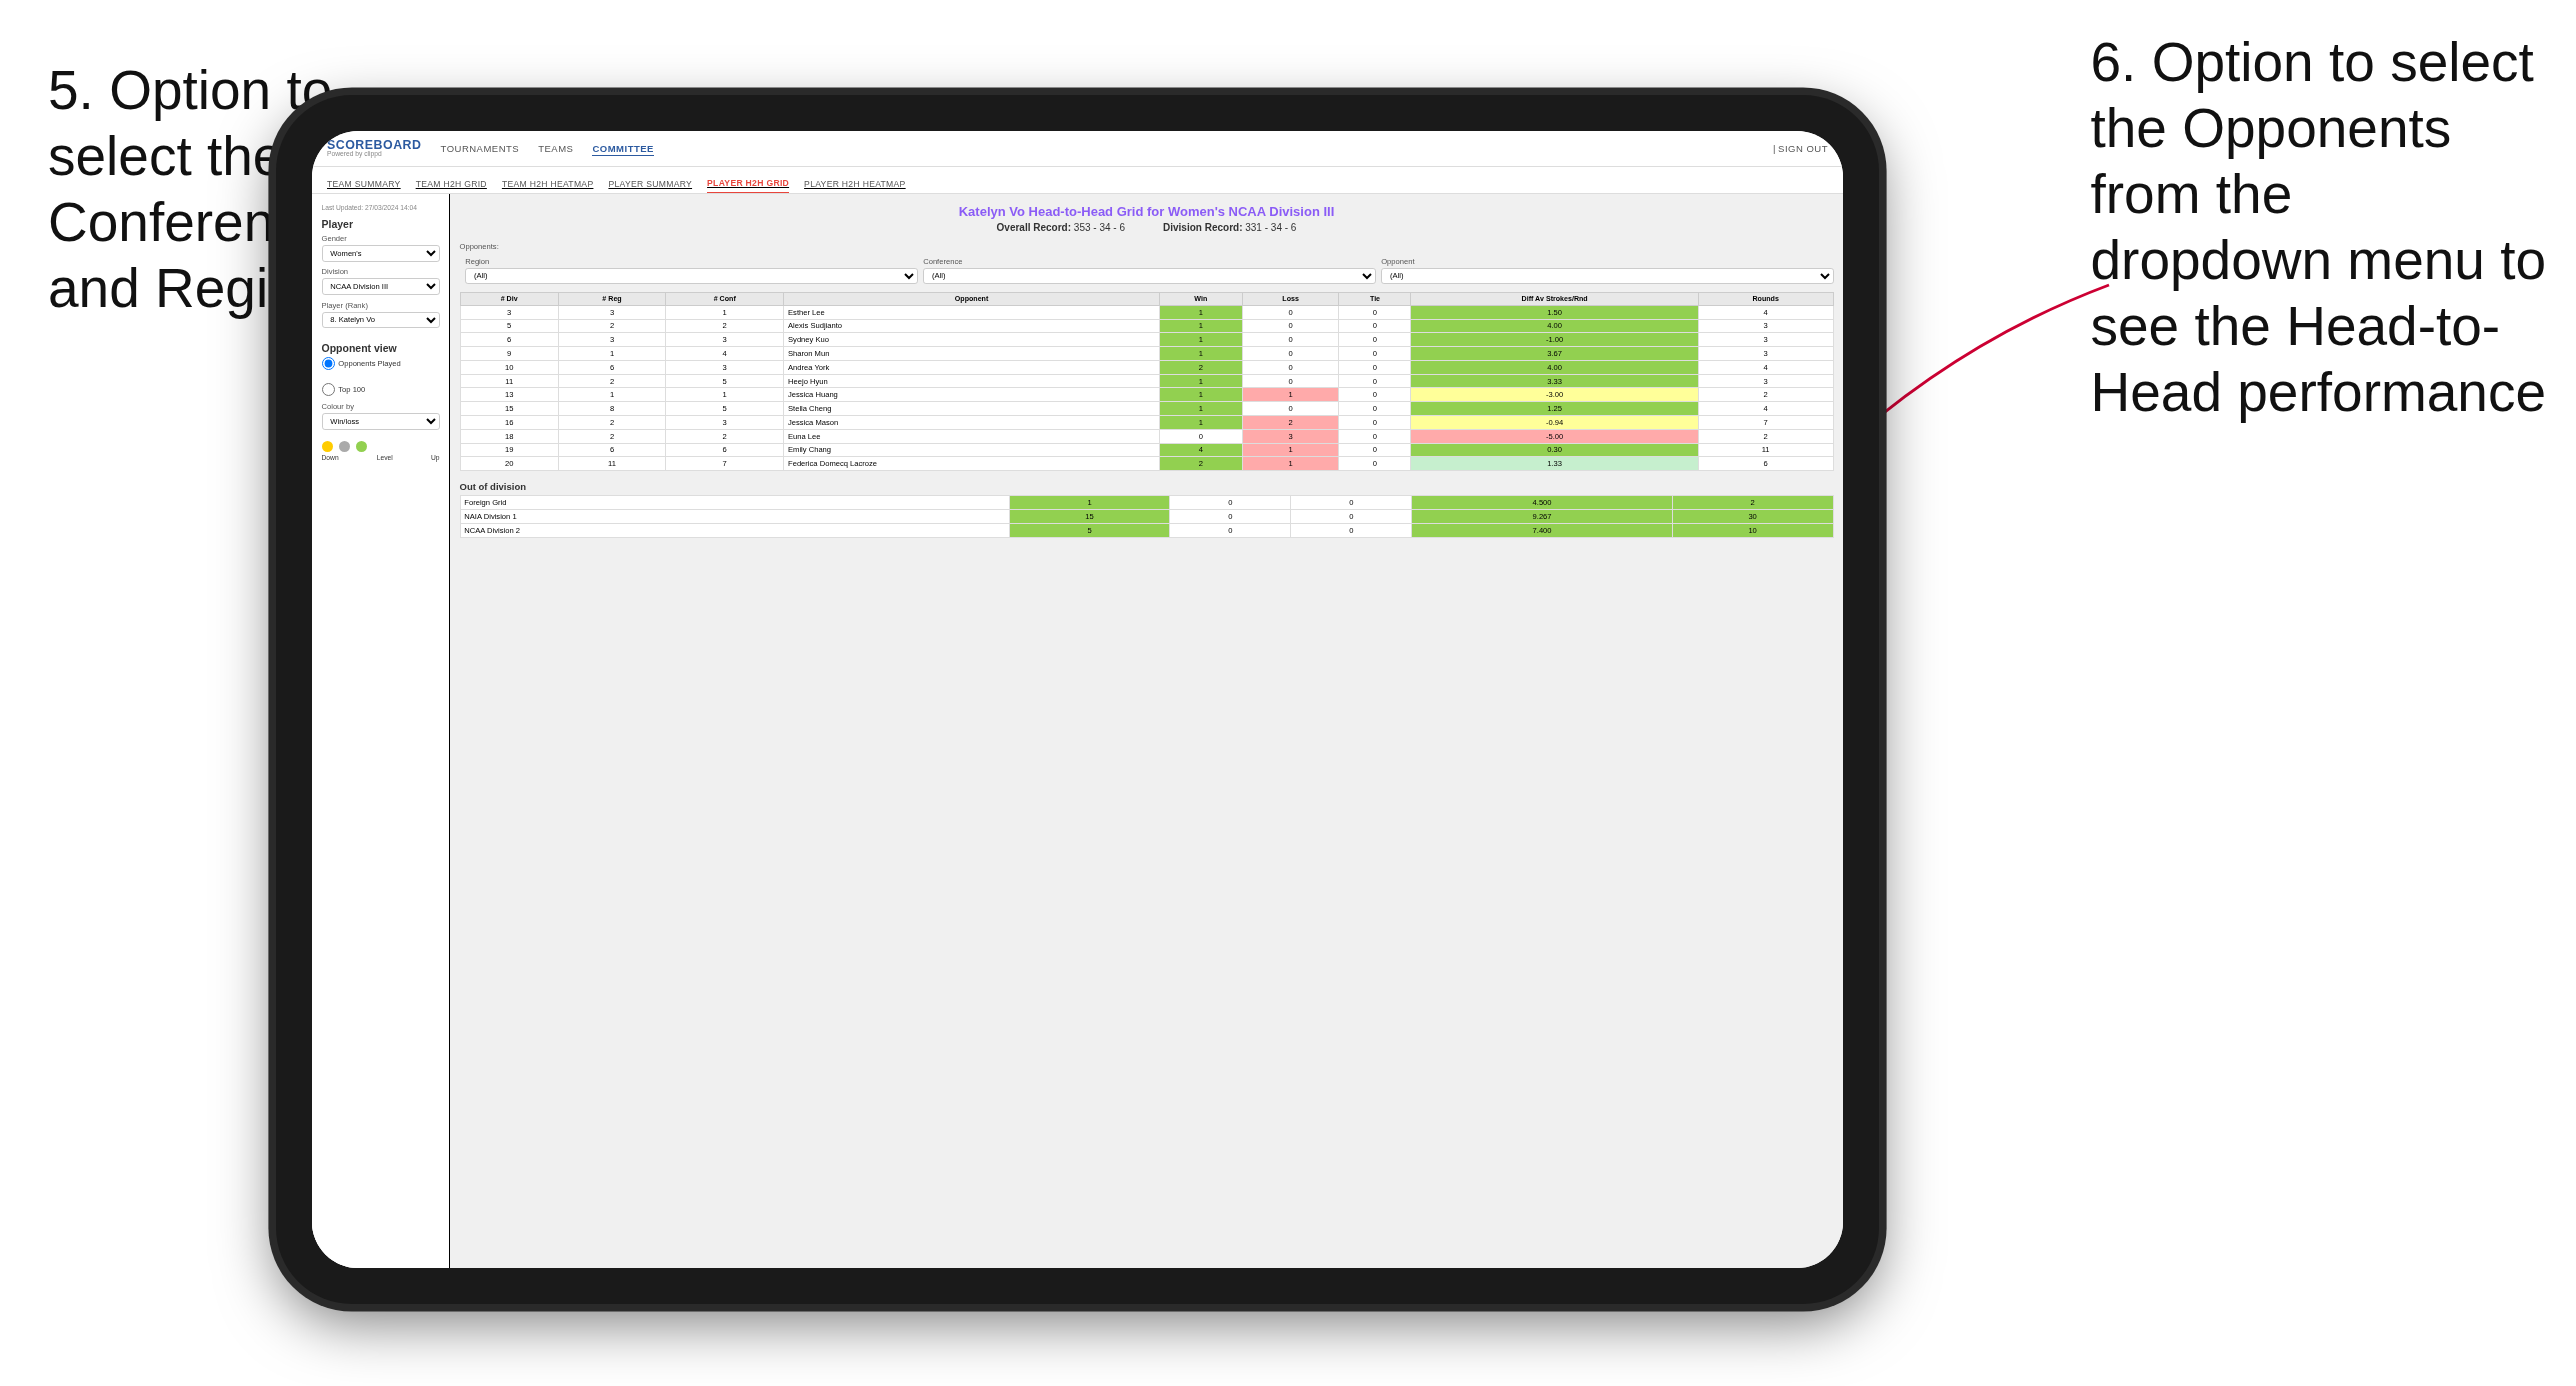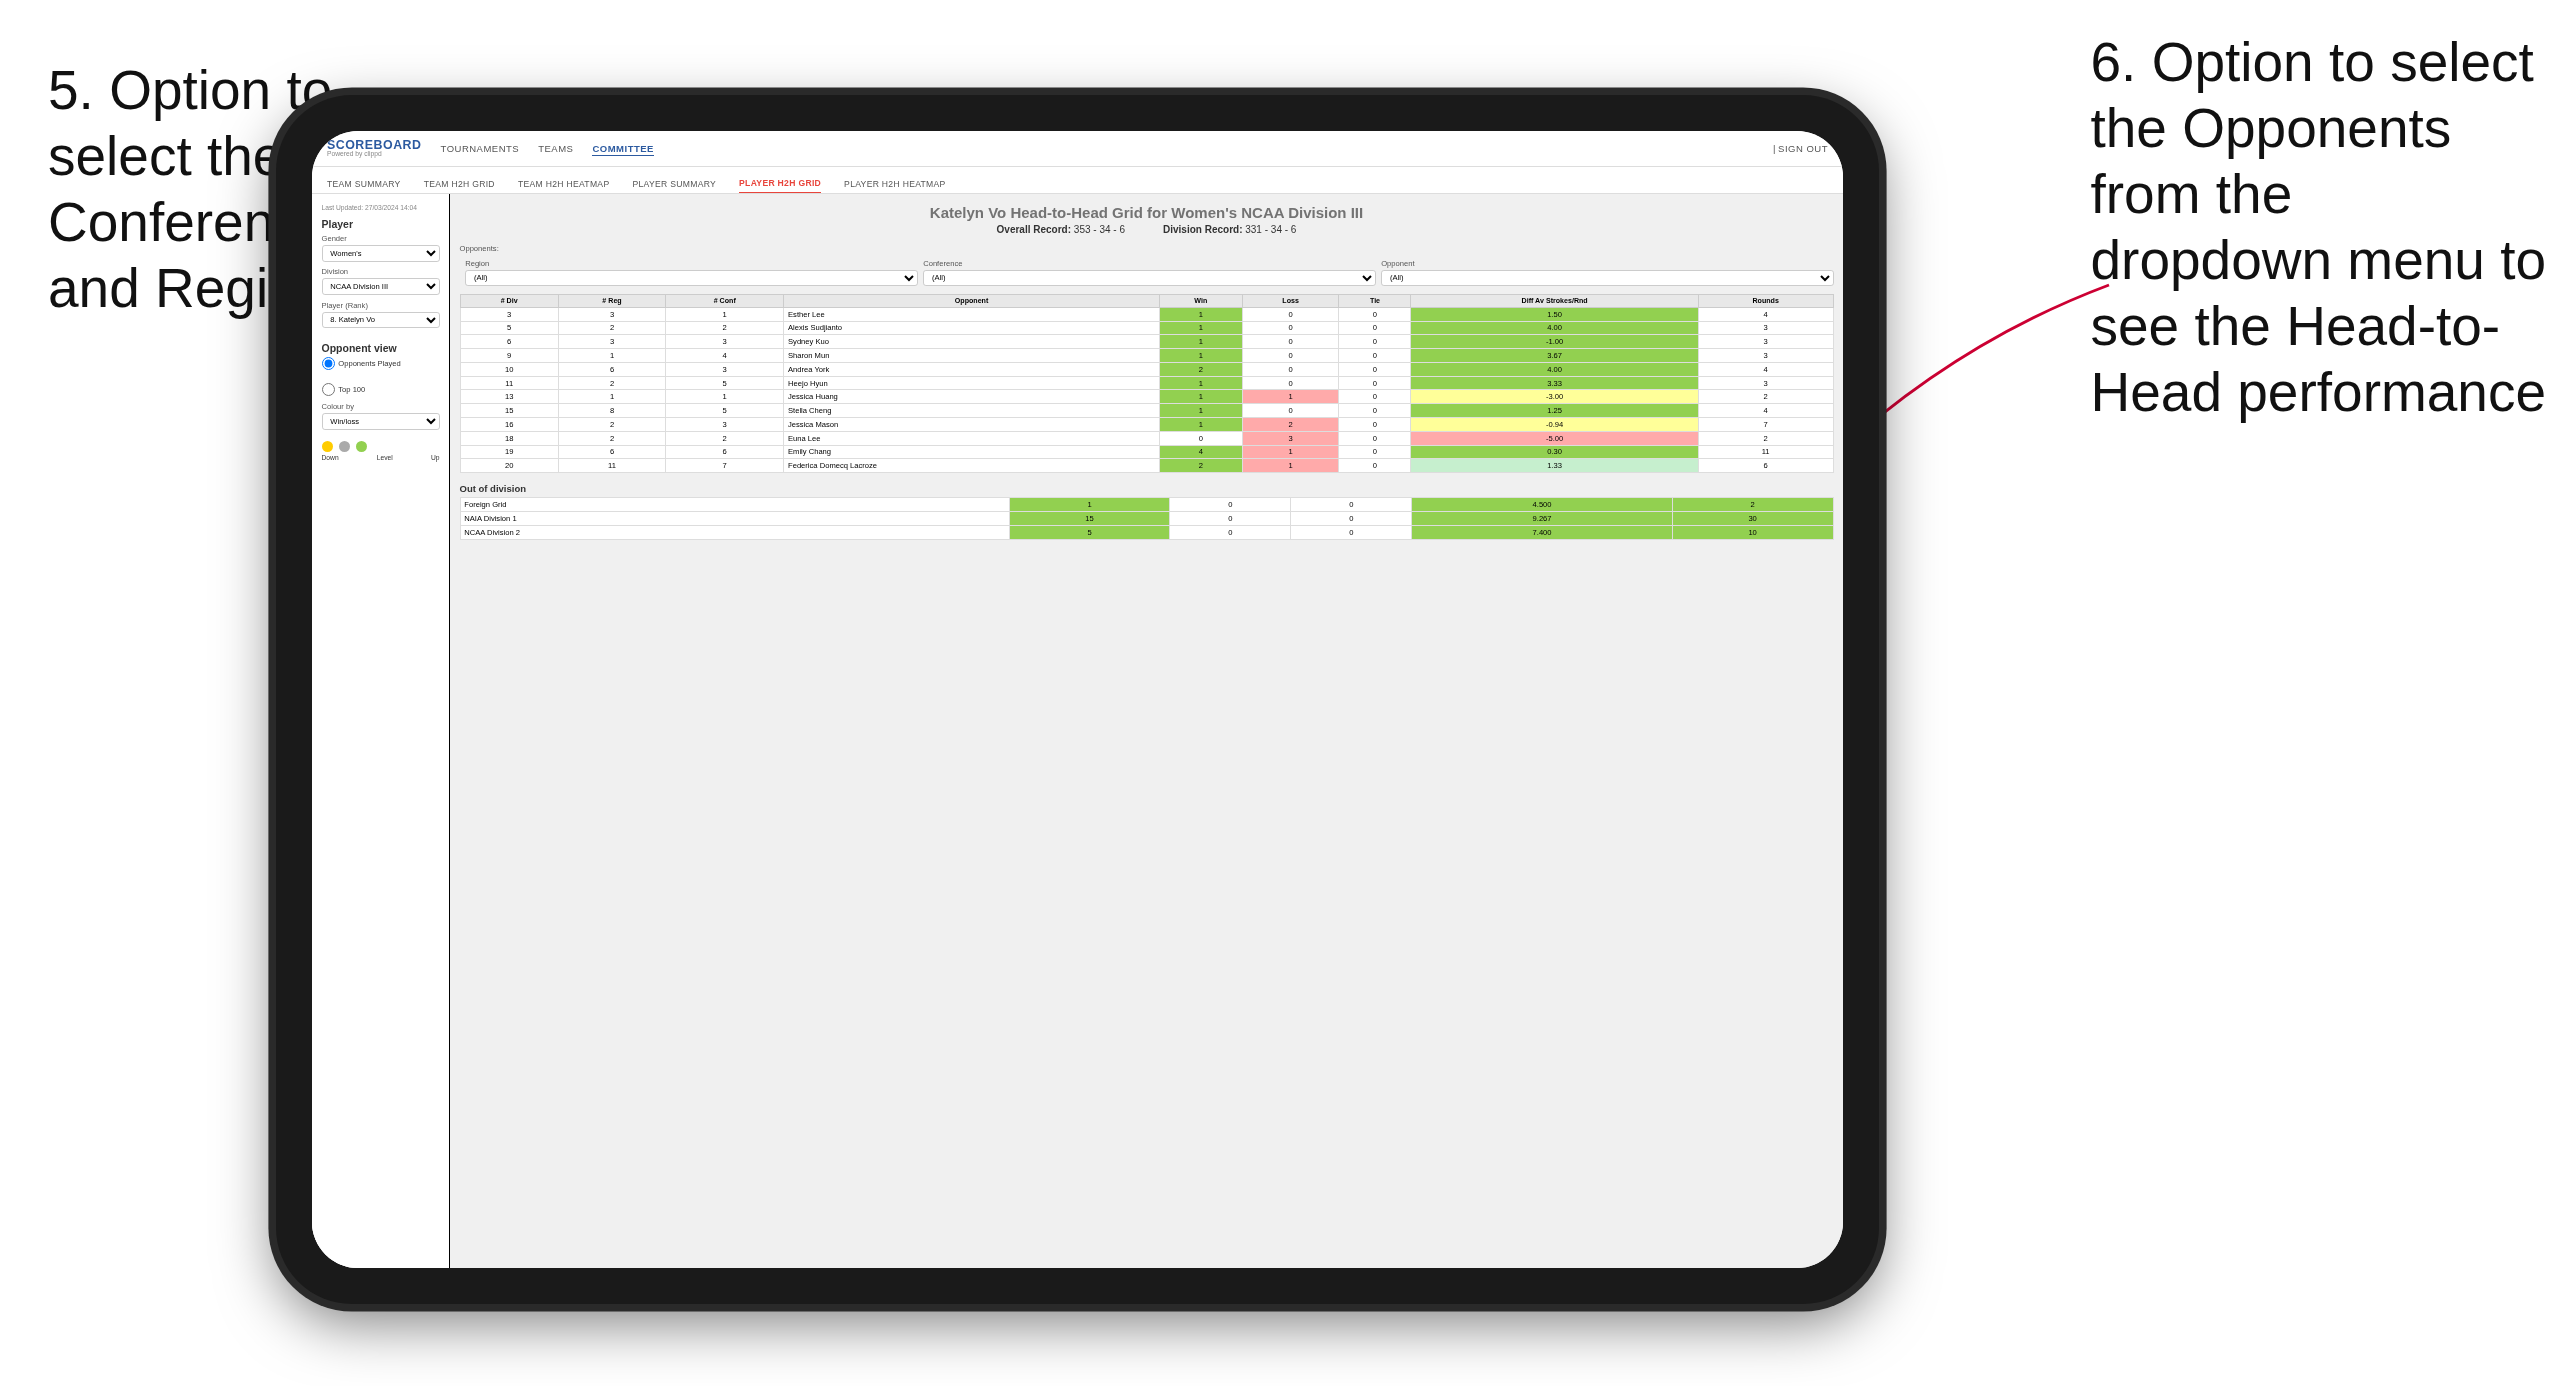--- a/index.html
+++ b/index.html
@@ -121,23 +121,24 @@
       color: #555;
       margin-left: auto;
     }
 
     
     .sub-nav {
       background: #fff;
       border-bottom: 1px solid #ddd;
       padding: 0 15px;
       display: flex;
-      gap: 23px;
+      gap: 15px;
       height: 27px;
       align-items: flex-end;
+      text-decoration: underline;
     }
 
     .sub-nav-item {
       font-size: 8.6px;
       color: #555;
       text-transform: uppercase;
       letter-spacing: 0.3px;
       cursor: pointer;
       padding-bottom: 3.8px;
     }
@@ -238,23 +239,23 @@
       padding: 9.5px;
       overflow: auto;
     }
 
     .grid-title-bar {
       text-align: center;
       margin-bottom: 3.8px;
     }
 
     .grid-main-title {
-      font-size: 15px;
+      font-size: 13px;
       font-weight: bold;
-      color: #737373;
+      color: #8b5cf6;
     }
 
     .grid-records {
       display: flex;
       justify-content: center;
       gap: 38px;
       font-size: 10px;
       color: #333;
       margin-bottom: 5.7px;
     }

